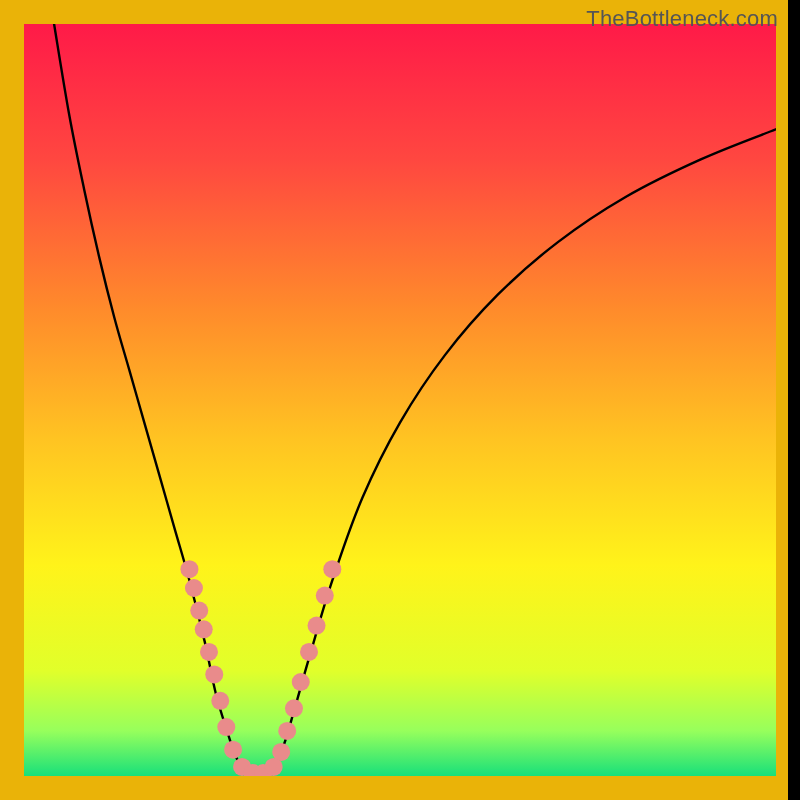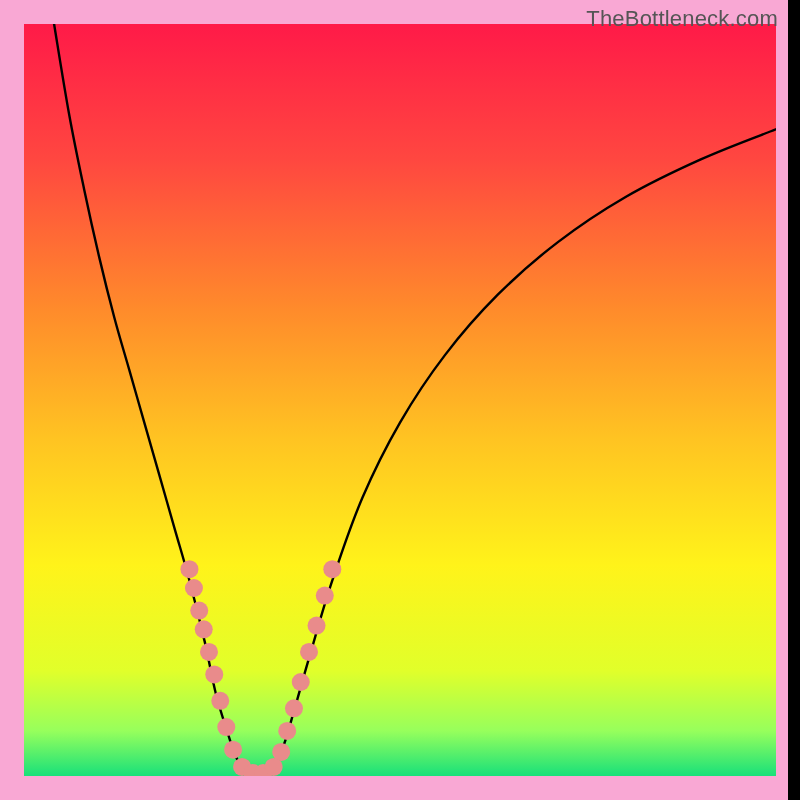--- a/index.html
+++ b/index.html
@@ -8,21 +8,21 @@
     width: 800px;
     height: 800px;
     overflow: hidden;
     font-family: Arial, Helvetica, sans-serif;
     background: #000;
   }
   .frame {
     position: relative;
     width: 788px;
     height: 800px;
-    background: #f9a8d4;
+    background: #eab308;
   }
   .watermark {
     position: absolute;
     top: 6px;
     right: 10px;
     color: #555;
     font-size: 22px;
     font-weight: 500;
     letter-spacing: 0.2px;
     z-index: 50;

